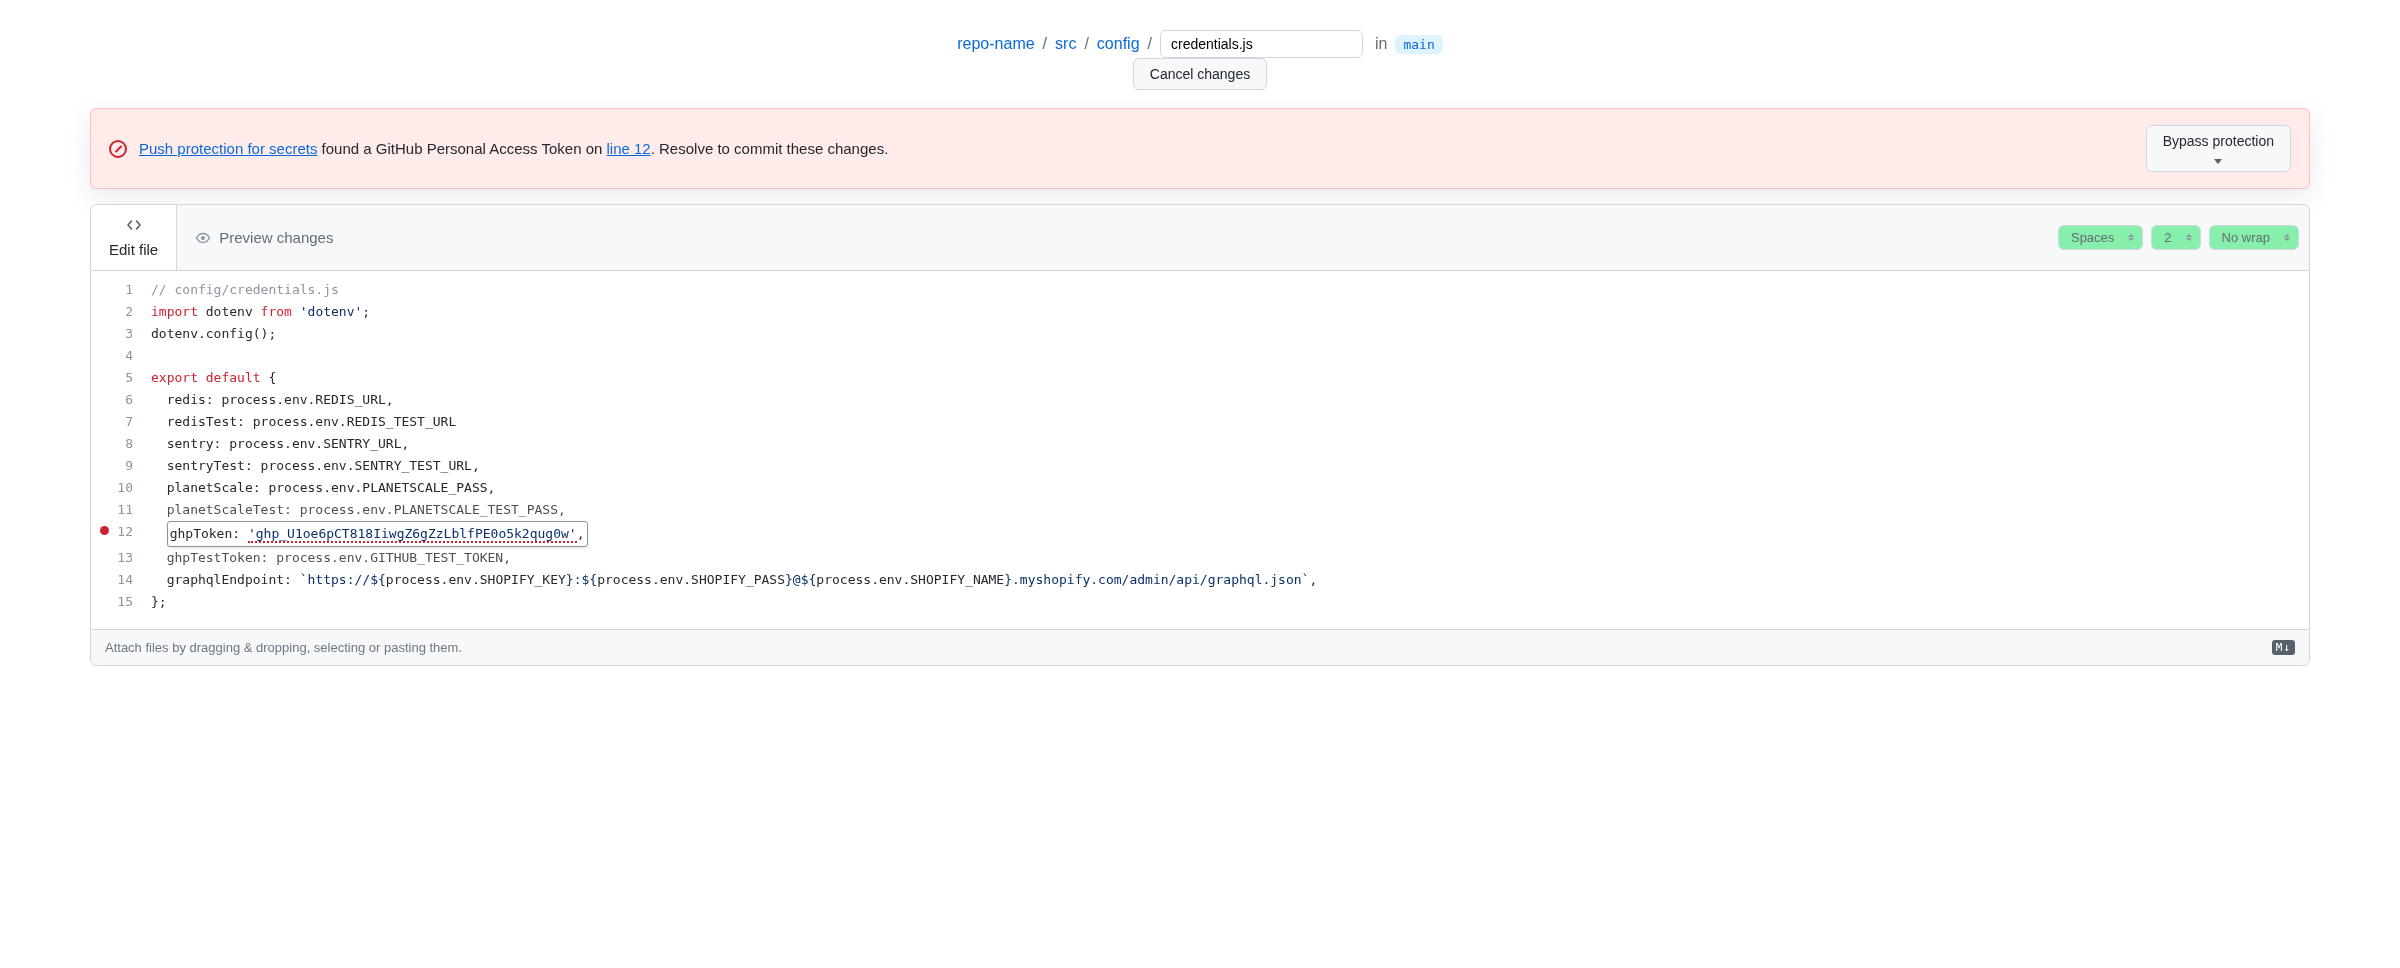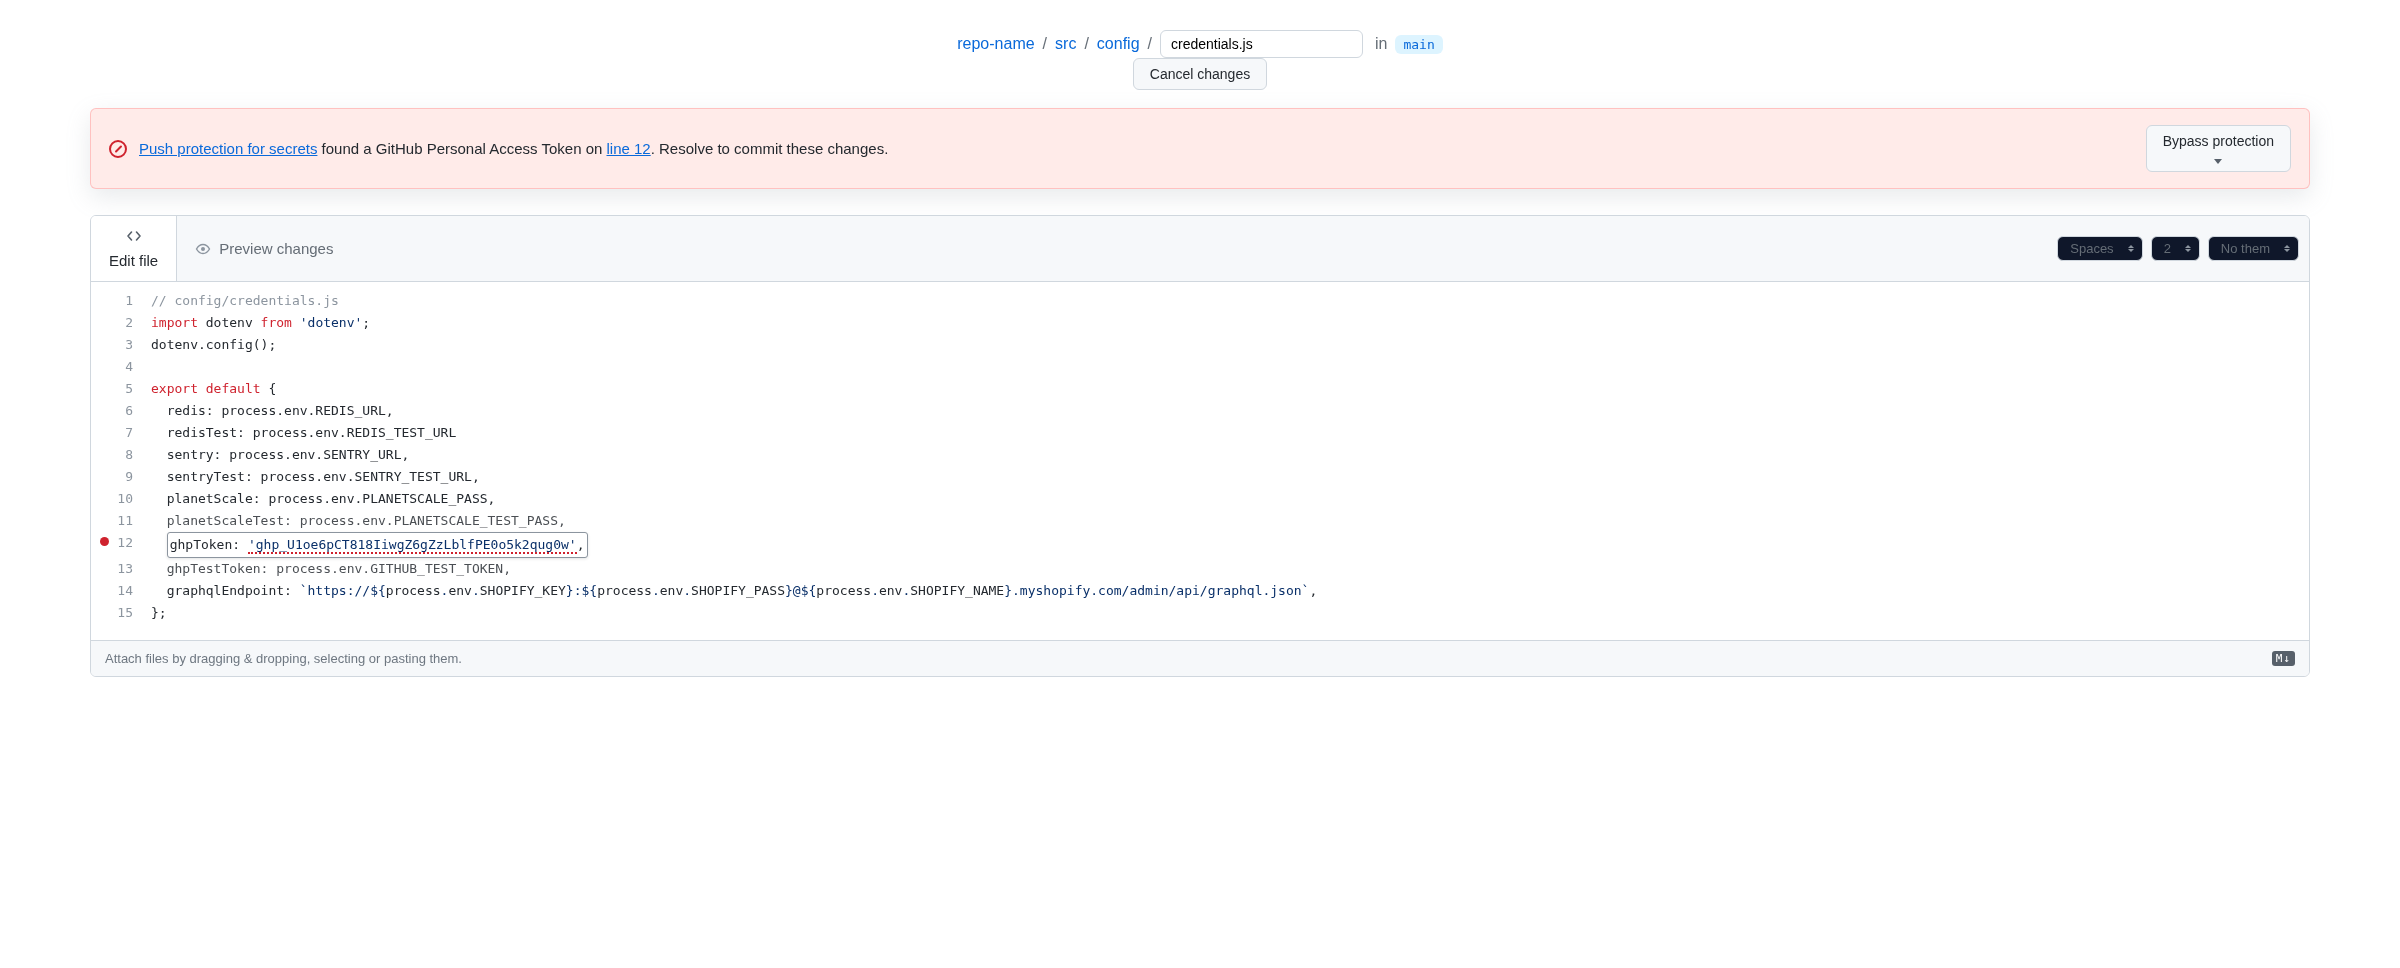--- a/index.html
+++ b/index.html
@@ -61,21 +61,21 @@
   
   .alert {
     border: 1px solid rgba(255,129,130,.4);
     background: #FFEBE9;
     border-radius: 6px;
     padding: 16px 18px;
     display: flex;
     align-items: center;
     gap: 12px;
     font-size: 15px;
-    margin-bottom: 26px;
+    margin-bottom: 15px;
     box-shadow: 0 8px 24px rgba(140,149,159,.2);
   }
   .alert .msg { flex: 1; color: #24292f; }
   .alert .msg a { color: #0969da; text-decoration: underline; }
   .alert-icon {
     width: 18px; height: 18px;
     border: 2px solid #cf222e;
     border-radius: 50%;
     display: inline-flex;
     align-items: center;
@@ -132,21 +132,21 @@
     padding-top: 13px;
     flex-direction: column;
   }
   .tab .ico { display: inline-flex; }
   .spacer { flex: 1; }
   .select-wrap { display: flex; gap: 8px; padding: 8px 10px; }
   .sel {
     display: flex; align-items: center; gap: 14px;
     border: 1px solid #d0d7de;
     border-radius: 6px;
-    background: #0f172a;
+    background: #86efac;
     padding: 4px 8px 4px 12px;
     font-size: 13px;
     color: #656d76;
     cursor: pointer;
   }
   .sel .updown {
     display: flex; flex-direction: column; gap: 1px;
   }
   .sel .updown span {
     width: 0; height: 0;
@@ -287,21 +287,21 @@
           </span>
       </div>
       <div class="sel">
         <span>2</span>
         <span class="updown">
             <span class="u"></span>
             <span class="d"></span>
           </span>
       </div>
       <div class="sel">
-        <span>No them</span>
+        <span>No wrap</span>
         <span class="updown">
             <span class="u"></span>
             <span class="d"></span>
           </span>
       </div>
     </div>
   </div>
 
   <div class="code-area" id="code-area"><div class="ln-row"><div class="gut-marker"></div><div class="ln-num">1</div><div class="ln-code"><span class="tok-comment">// config/credentials.js</span></div></div><div class="ln-row"><div class="gut-marker"></div><div class="ln-num">2</div><div class="ln-code"><span class="tok-keyword">import</span> dotenv <span class="tok-keyword">from</span> <span class="tok-string">'dotenv'</span>;</div></div><div class="ln-row"><div class="gut-marker"></div><div class="ln-num">3</div><div class="ln-code">dotenv.config();</div></div><div class="ln-row"><div class="gut-marker"></div><div class="ln-num">4</div><div class="ln-code"></div></div><div class="ln-row"><div class="gut-marker"></div><div class="ln-num">5</div><div class="ln-code"><span class="tok-keyword">export</span> <span class="tok-keyword">default</span> {</div></div><div class="ln-row"><div class="gut-marker"></div><div class="ln-num">6</div><div class="ln-code">  redis: process.env.REDIS_URL,</div></div><div class="ln-row"><div class="gut-marker"></div><div class="ln-num">7</div><div class="ln-code">  redisTest: process.env.REDIS_TEST_URL</div></div><div class="ln-row"><div class="gut-marker"></div><div class="ln-num">8</div><div class="ln-code">  sentry: process.env.SENTRY_URL,</div></div><div class="ln-row"><div class="gut-marker"></div><div class="ln-num">9</div><div class="ln-code">  sentryTest: process.env.SENTRY_TEST_URL,</div></div><div class="ln-row"><div class="gut-marker"></div><div class="ln-num">10</div><div class="ln-code">  planetScale: process.env.PLANETSCALE_PASS,</div></div><div class="ln-row"><div class="gut-marker"></div><div class="ln-num">11</div><div class="ln-code faded">  planetScaleTest: process.env.PLANETSCALE_TEST_PASS,</div></div><div class="ln-row hl-row"><div class="gut-marker"><span class="dot"></span></div><div class="ln-num">12</div><div class="ln-code">  <span class="hl-box">ghpToken: <span class="tok-string hl-underline">'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'</span>,</span></div></div><div class="ln-row"><div class="gut-marker"></div><div class="ln-num">13</div><div class="ln-code faded">  ghpTestToken: process.env.GITHUB_TEST_TOKEN,</div></div><div class="ln-row"><div class="gut-marker"></div><div class="ln-num">14</div><div class="ln-code">  graphqlEndpoint: <span class="tok-string">`https://${</span>process<span class="tok-string">.</span>env<span class="tok-string">.</span>SHOPIFY_KEY<span class="tok-string">}:${</span>process<span class="tok-string">.</span>env<span class="tok-string">.</span>SHOPIFY_PASS<span class="tok-string">}@${</span>process<span class="tok-string">.</span>env<span class="tok-string">.</span>SHOPIFY_NAME<span class="tok-string">}.myshopify.com/admin/api/graphql.json`</span>,</div></div><div class="ln-row"><div class="gut-marker"></div><div class="ln-num">15</div><div class="ln-code">};</div></div></div>
 

